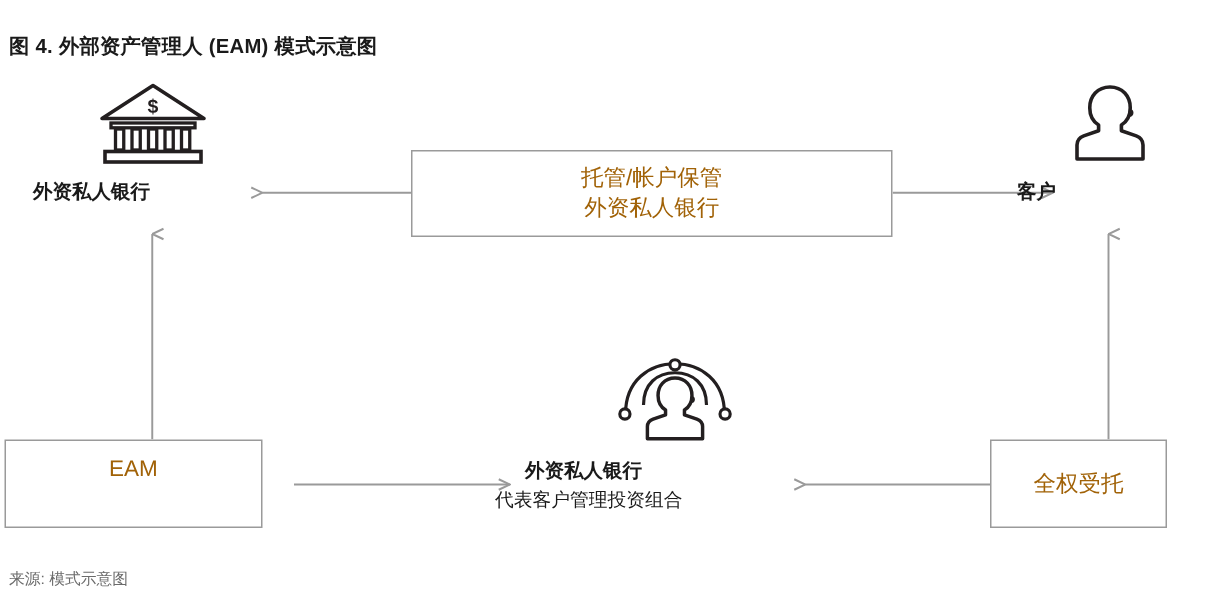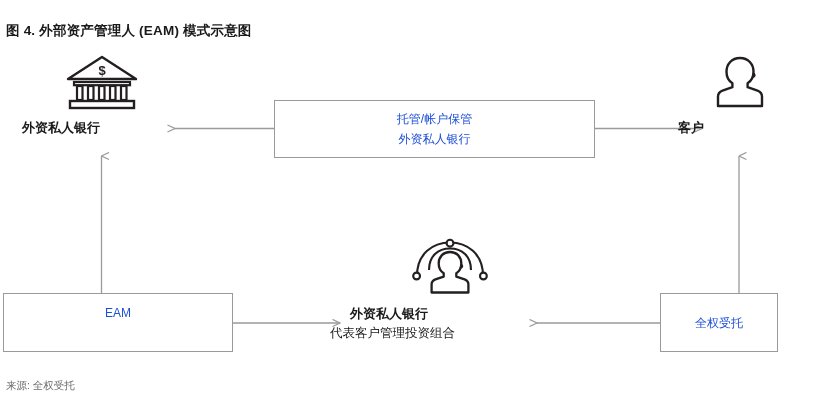--- a/index.html
+++ b/index.html
@@ -36,22 +36,22 @@
   .box {
     position: absolute;
     border: 1.3px solid #9a9a9a;
     background: #ffffff;
     box-sizing: border-box;
   }
   .box-text {
     position: absolute;
     left: 0; right: 0;
     text-align: center;
-    color: #1d4ed8;
-    font-size: 12px;
+    color: #a16207;
+    font-size: 15px;
     line-height: 20px;
     white-space: nowrap;
   }
   .label-strong {
     position: absolute;
     font-weight: bold;
     color: #1a1a1a;
     font-size: 13px;
     white-space: nowrap;
     line-height: 17px;
@@ -174,21 +174,21 @@
   </svg>
 </div>
 <div class="label-strong" style="left:350px; top:305px; width:200px;">外资私人银行</div>
 <div class="label-sub" style="left:330px; top:325px; width:240px;">代表客户管理投资组合</div>
 
 <div class="box" style="left:274px; top:100px; width:321px; height:58px;">
   <div class="box-text" style="top:8px;">托管/帐户保管</div>
   <div class="box-text" style="top:28px;">外资私人银行</div>
 </div>
 
-<div class="box" style="left:3px; top:293px; width:230px; height:59px;">
+<div class="box" style="left:3px; top:293px; width:172px; height:59px;">
   <div class="box-text" style="top:9px;">EAM</div>
 </div>
 
 <div class="box" style="left:660px; top:293px; width:118px; height:59px;">
   <div class="box-text" style="top:19px;">全权受托</div>
 </div>
 
-<div class="source-note">来源: 全权受托</div>
+<div class="source-note">来源: 模式示意图</div>
 
 </body></html>

